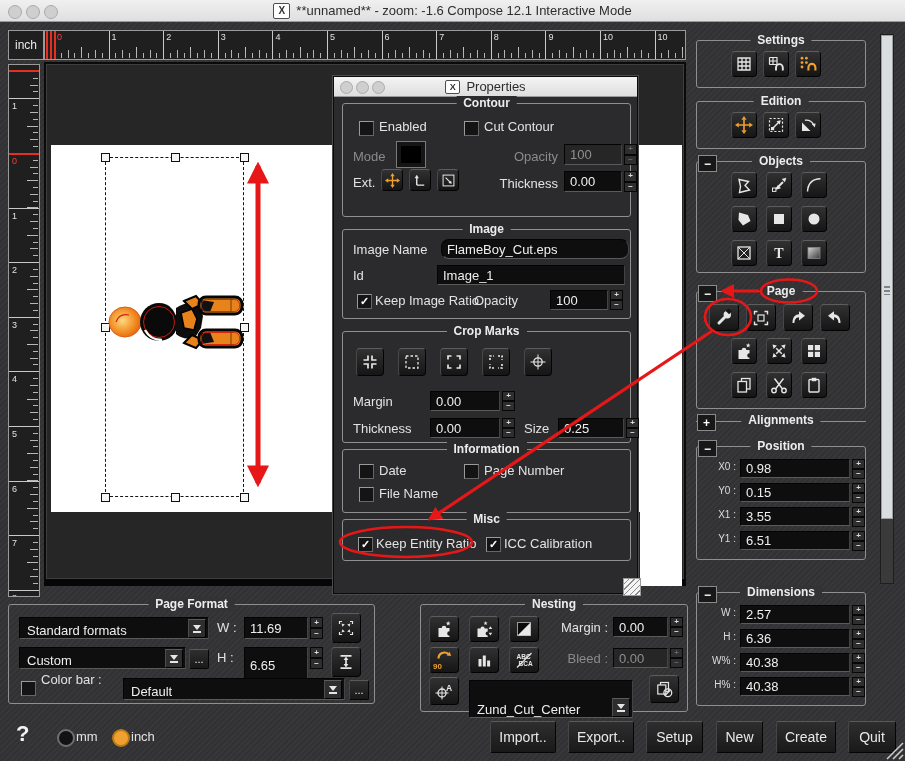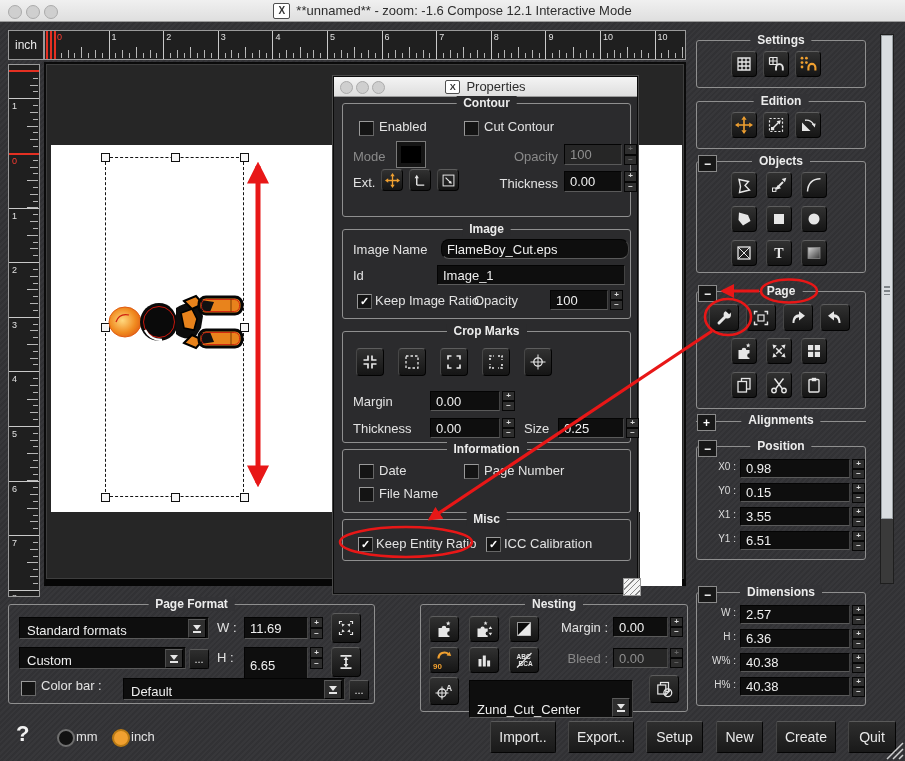--- a/index.html
+++ b/index.html
@@ -800,21 +800,21 @@
     <span class="spin" style="left:301px;top:42px;height:22px">
         <span>+</span>
         <span>−</span>
       </span>
     <span class="tbtn abs" style="left:322px;top:42px;width:30px;height:30px">
         <svg>
           <use href="#i-vfit"></use>
         </svg>
       </span>
     <span class="cb" style="left:12px;top:76px"></span>
-    <span class="lbl abs" style="left:32px;top:73px">Color bar :</span>
+    <span class="lbl abs" style="left:32px;top:67px">Color bar :</span>
     <div class="dd abs" style="left:114px;top:73px;width:222px;height:22px">
       <span>Default</span>
       <span class="ddarrow">
           <span class="tri"></span>
           <span class="bar"></span>
         </span>
     </div>
     <span class="pbtn" style="left:340px;top:75px;width:18px;height:18px;font-size:11px">
         <span>...</span>
       </span>

